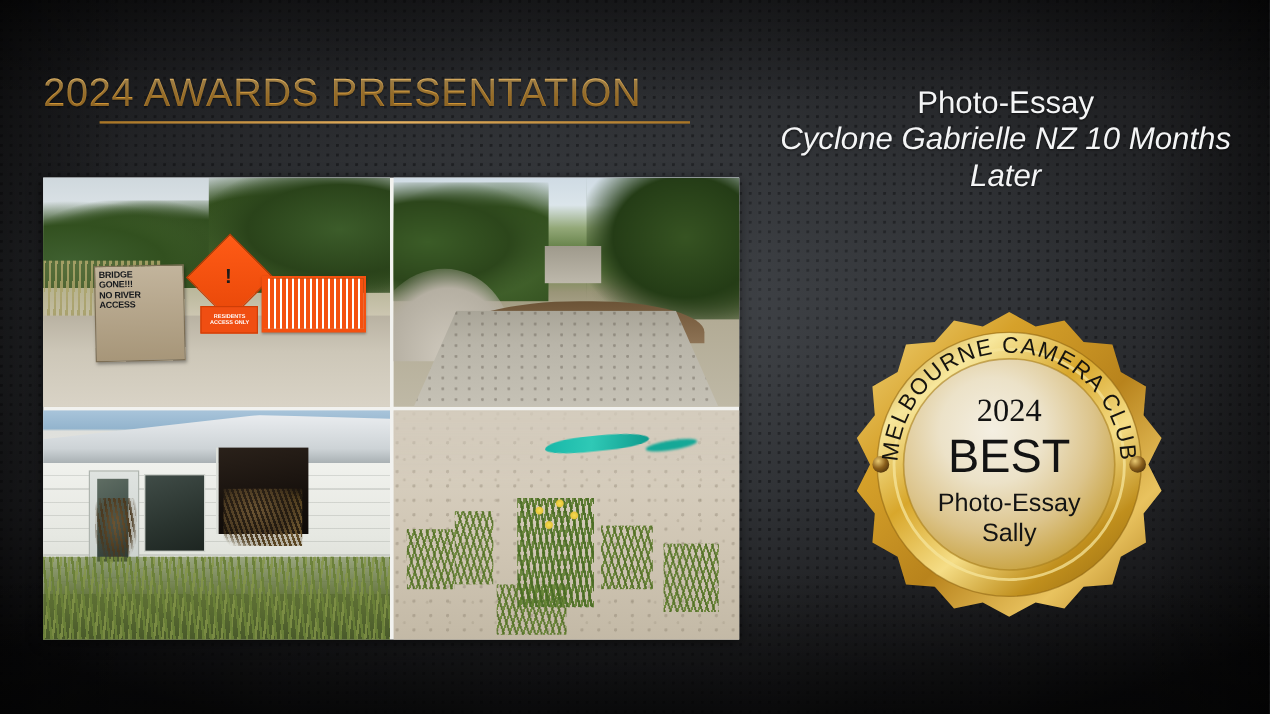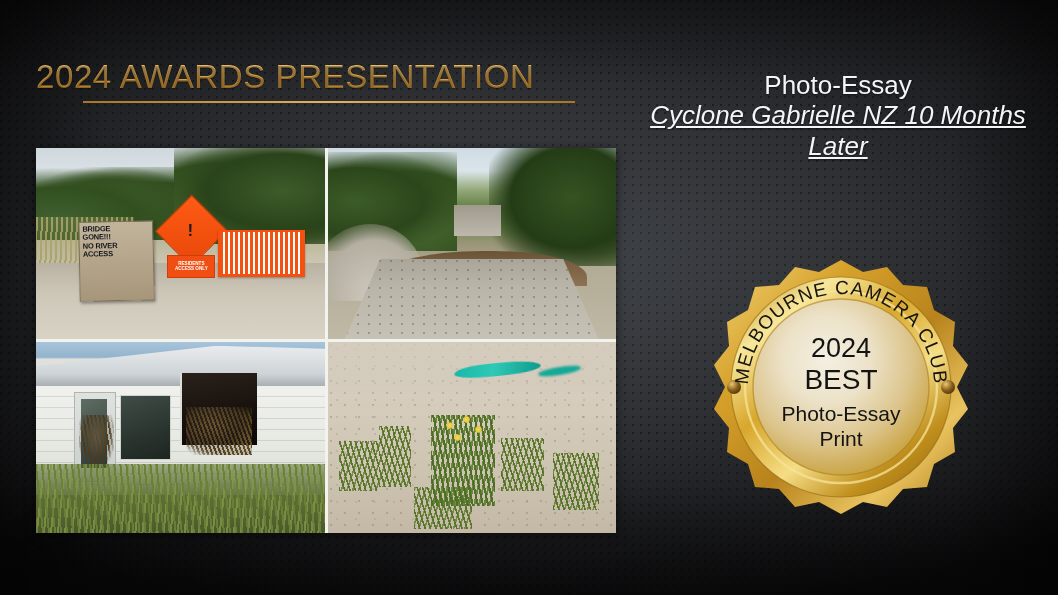--- a/index.html
+++ b/index.html
@@ -308,21 +308,21 @@
     width: 396px;
     text-align: center;
     color: #f4f5f6;
     z-index: 6;
     text-shadow: 0 1px 2px rgba(0,0,0,0.6);
   }
   .caption .line {
     font-size: 26px;
     line-height: 1.17;
   }
-  .caption .line.italic { font-style: italic; text-decoration: underline; }
+  .caption .line.italic { font-style: italic; }
 
   
   .badge-wrap {
     position: absolute;
     left: 712px;
     top: 258px;
     width: 258px;
     height: 258px;
     z-index: 6;
   }
@@ -330,22 +330,22 @@
   .badge-center-text {
     position: absolute;
     left: 0; top: 0; width: 100%; height: 100%;
     display: flex; flex-direction: column;
     align-items: center; justify-content: center;
     color: #131313;
     pointer-events: none;
     padding-top: 10px;
     box-sizing: border-box;
   }
-  .badge-year { font-size: 27px; line-height: 1.16; }
-  .badge-best { font-size: 28px; line-height: 1.16; }
+  .badge-year { font-size: 27px; line-height: 1.16; font-family: Liberation Serif, serif; }
+  .badge-best { font-size: 39px; line-height: 1.16; }
   .badge-cat  { font-size: 21px; line-height: 1.2; margin-top: 4px; }
   .badge-print{ font-size: 21px; line-height: 1.2; }
 </style>
 </head>
 <body>
 
 <div class="slide">
 
   <div class="title-block">
     <div class="title-text">2024 AWARDS PRESENTATION</div>
@@ -475,17 +475,17 @@
         <textPath href="#ringArc" startOffset="50%" text-anchor="middle">
           <tspan id="ringTextSpan">MELBOURNE CAMERA CLUB</tspan>
         </textPath>
       </text>
     </svg>
 
     <div class="badge-center-text">
       <div class="badge-year">2024</div>
       <div class="badge-best">BEST</div>
       <div class="badge-cat">Photo-Essay</div>
-      <div class="badge-print">Print</div>
+      <div class="badge-print">Sally</div>
     </div>
   </div>
 
 </div>
 
 </body></html>

